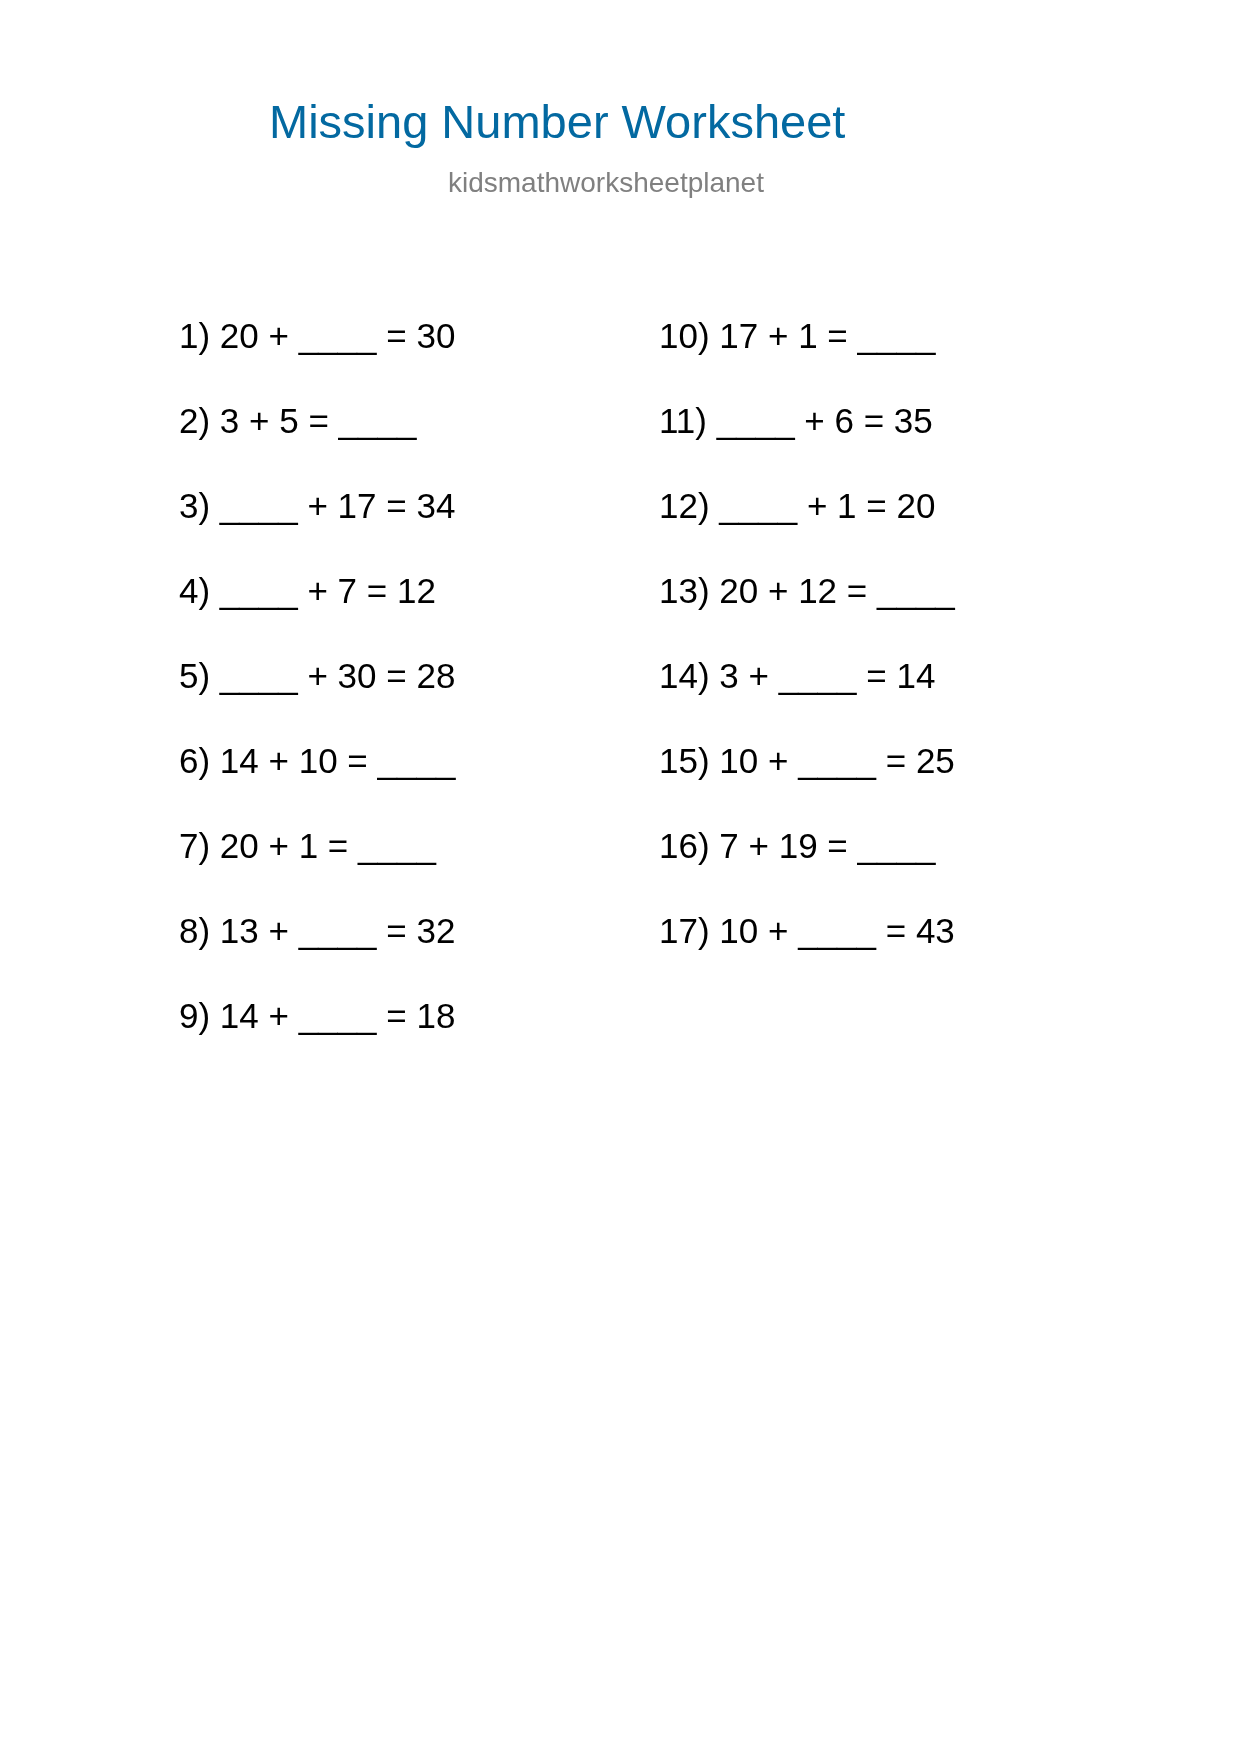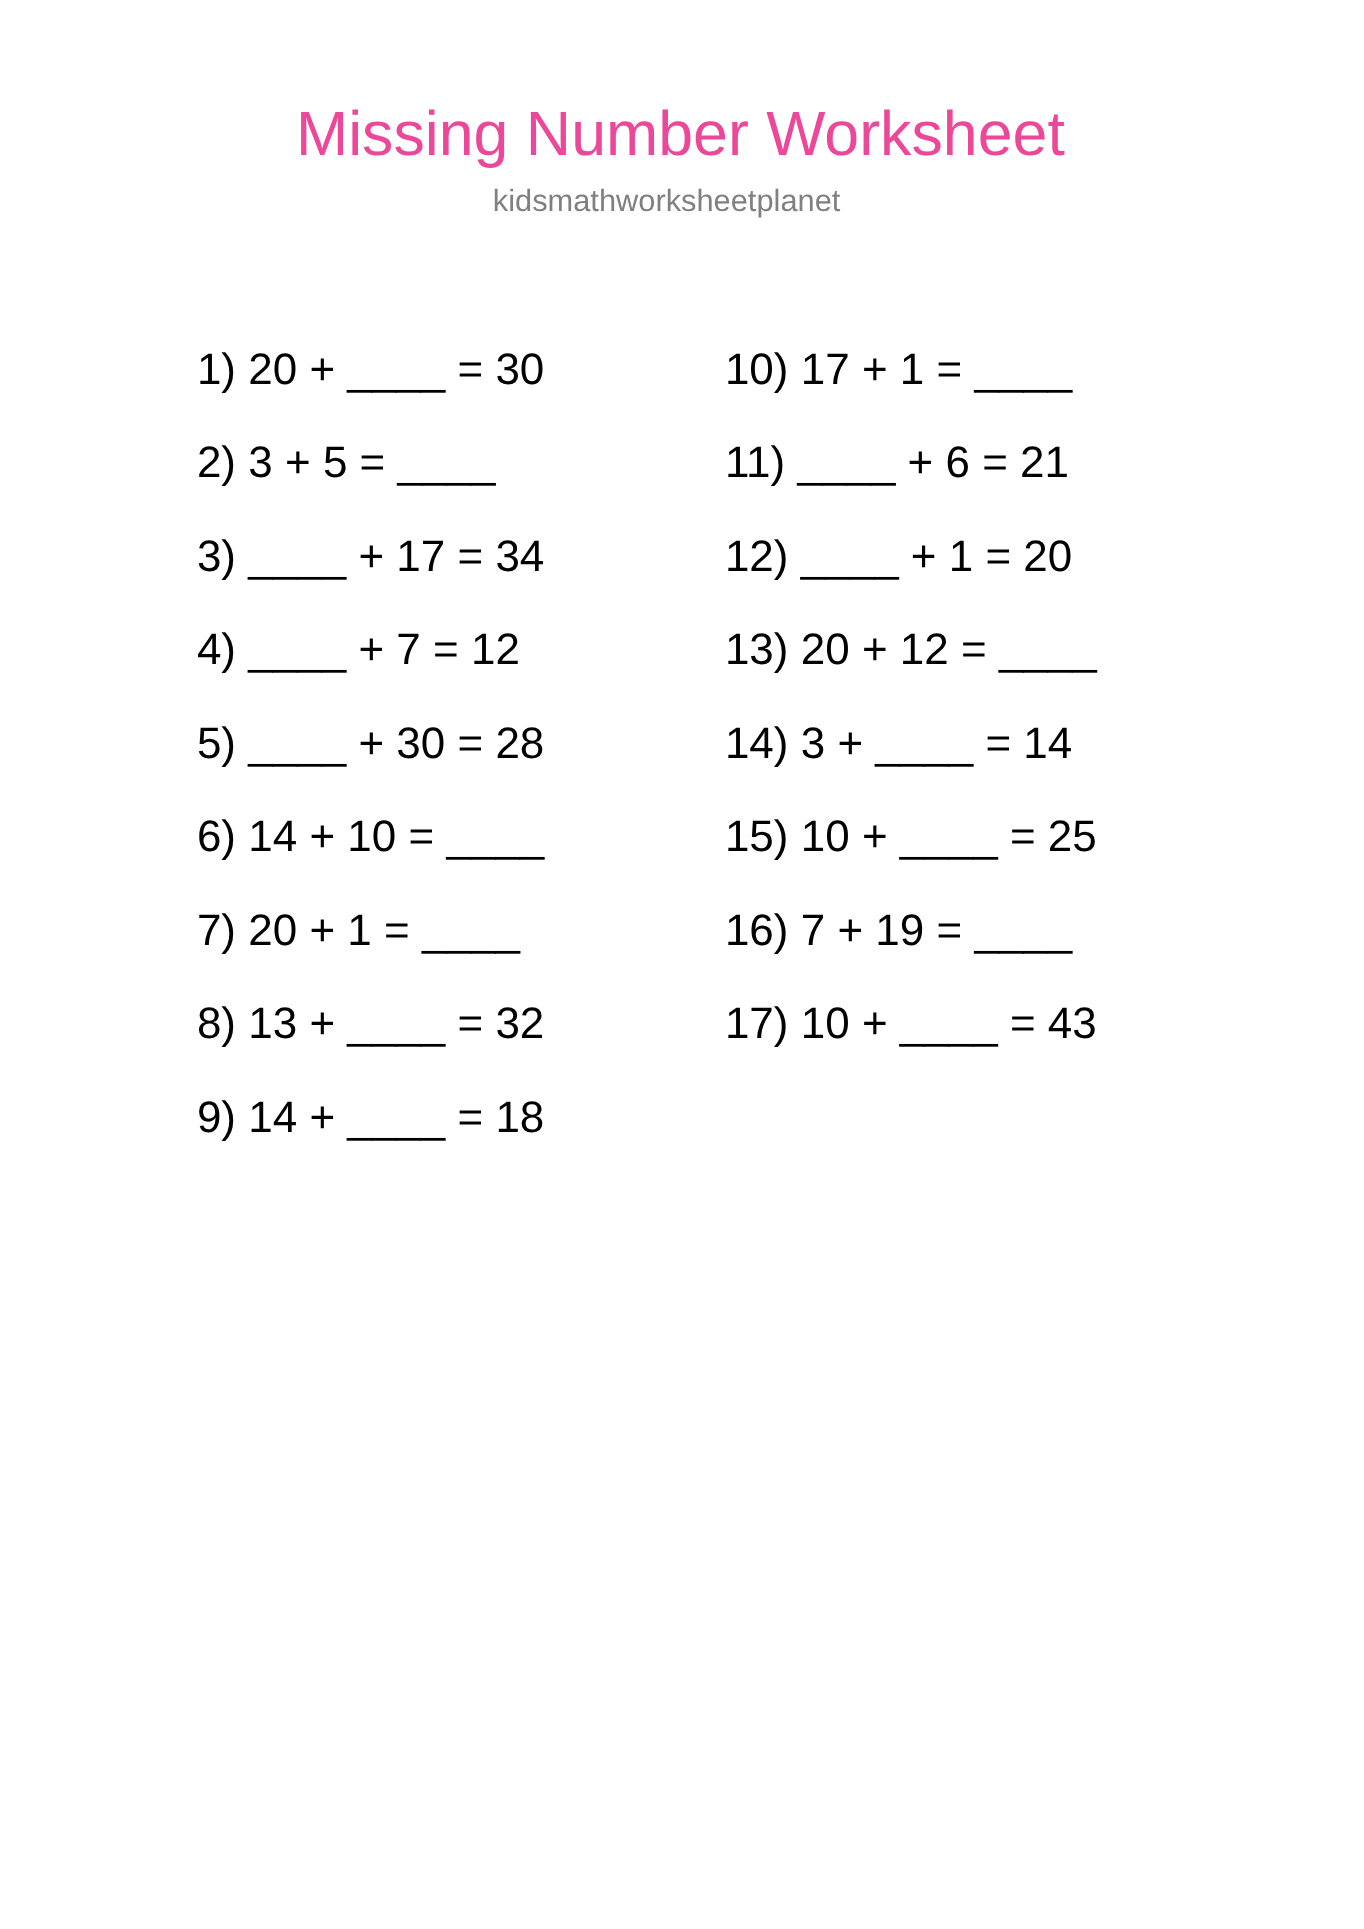--- a/index.html
+++ b/index.html
@@ -12,43 +12,43 @@
       height: 1754px;
       position: relative;
       overflow: hidden;
       font-family: "Liberation Sans", "DejaVu Sans", sans-serif;
       color: #000000;
     }
     .title {
       position: absolute;
       left: 269px;
       top: 90px;
-      font-size: 57px;
+      font-size: 47px;
       line-height: 64px;
       white-space: nowrap;
-      color: #ec4899;
+      color: #0369a1;
     }
     .subtitle {
       position: absolute;
       left: 448px;
       top: 160px;
       font-size: 28px;
       line-height: 46px;
       white-space: nowrap;
       color: #808080;
     }
     .column {
       position: absolute;
       top: 311px;
     }
     .column.left { left: 179px; }
     .column.right { left: 659px; }
     .problem {
       height: 85px;
-      font-size: 40px;
+      font-size: 35px;
       line-height: 50px;
       white-space: nowrap;
       color: #000000;
     }
     .problem span { white-space: pre; }
   </style>
 </head>
 <body>
 
 <div class="title">Missing Number Worksheet</div>
@@ -61,20 +61,20 @@
   <div class="problem"><span>4)</span> <span>____ + 7 = 12</span></div>
   <div class="problem"><span>5)</span> <span>____ + 30 = 28</span></div>
   <div class="problem"><span>6)</span> <span>14 + 10 = ____</span></div>
   <div class="problem"><span>7)</span> <span>20 + 1 = ____</span></div>
   <div class="problem"><span>8)</span> <span>13 + ____ = 32</span></div>
   <div class="problem"><span>9)</span> <span>14 + ____ = 18</span></div>
 </div>
 
 <div class="column right">
   <div class="problem"><span>10)</span> <span>17 + 1 = ____</span></div>
-  <div class="problem"><span>11)</span> <span>____ + 6 = 21</span></div>
+  <div class="problem"><span>11)</span> <span>____ + 6 = 35</span></div>
   <div class="problem"><span>12)</span> <span>____ + 1 = 20</span></div>
   <div class="problem"><span>13)</span> <span>20 + 12 = ____</span></div>
   <div class="problem"><span>14)</span> <span>3 + ____ = 14</span></div>
   <div class="problem"><span>15)</span> <span>10 + ____ = 25</span></div>
   <div class="problem"><span>16)</span> <span>7 + 19 = ____</span></div>
   <div class="problem"><span>17)</span> <span>10 + ____ = 43</span></div>
 </div>
 
 </body></html>

